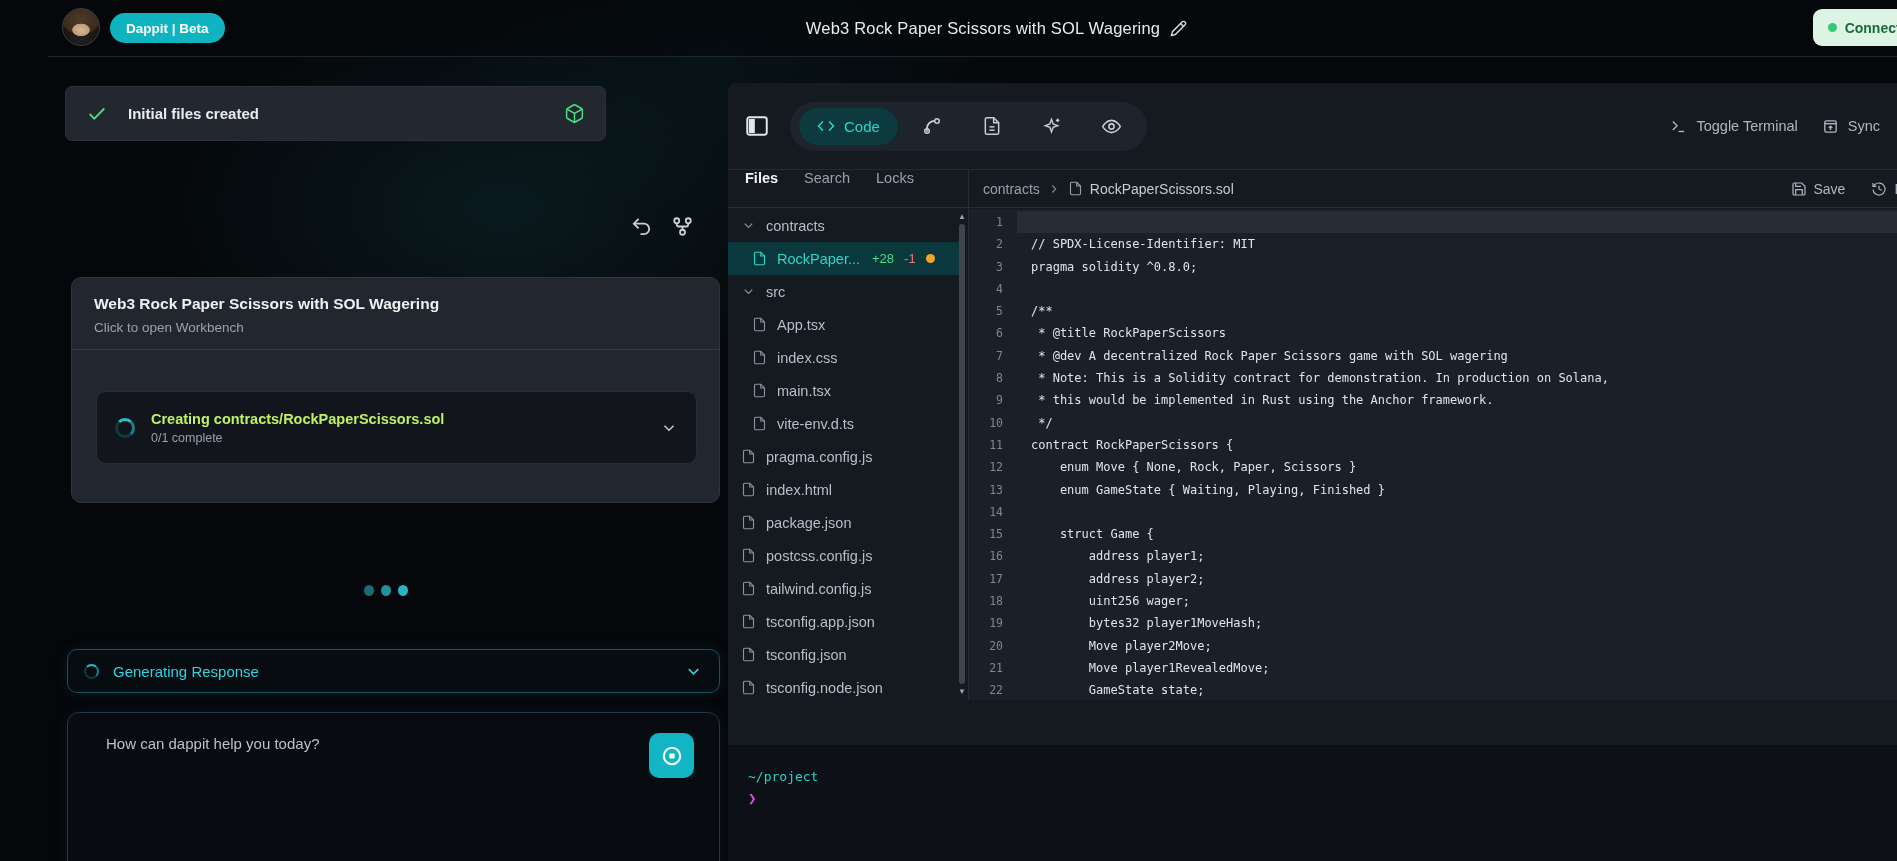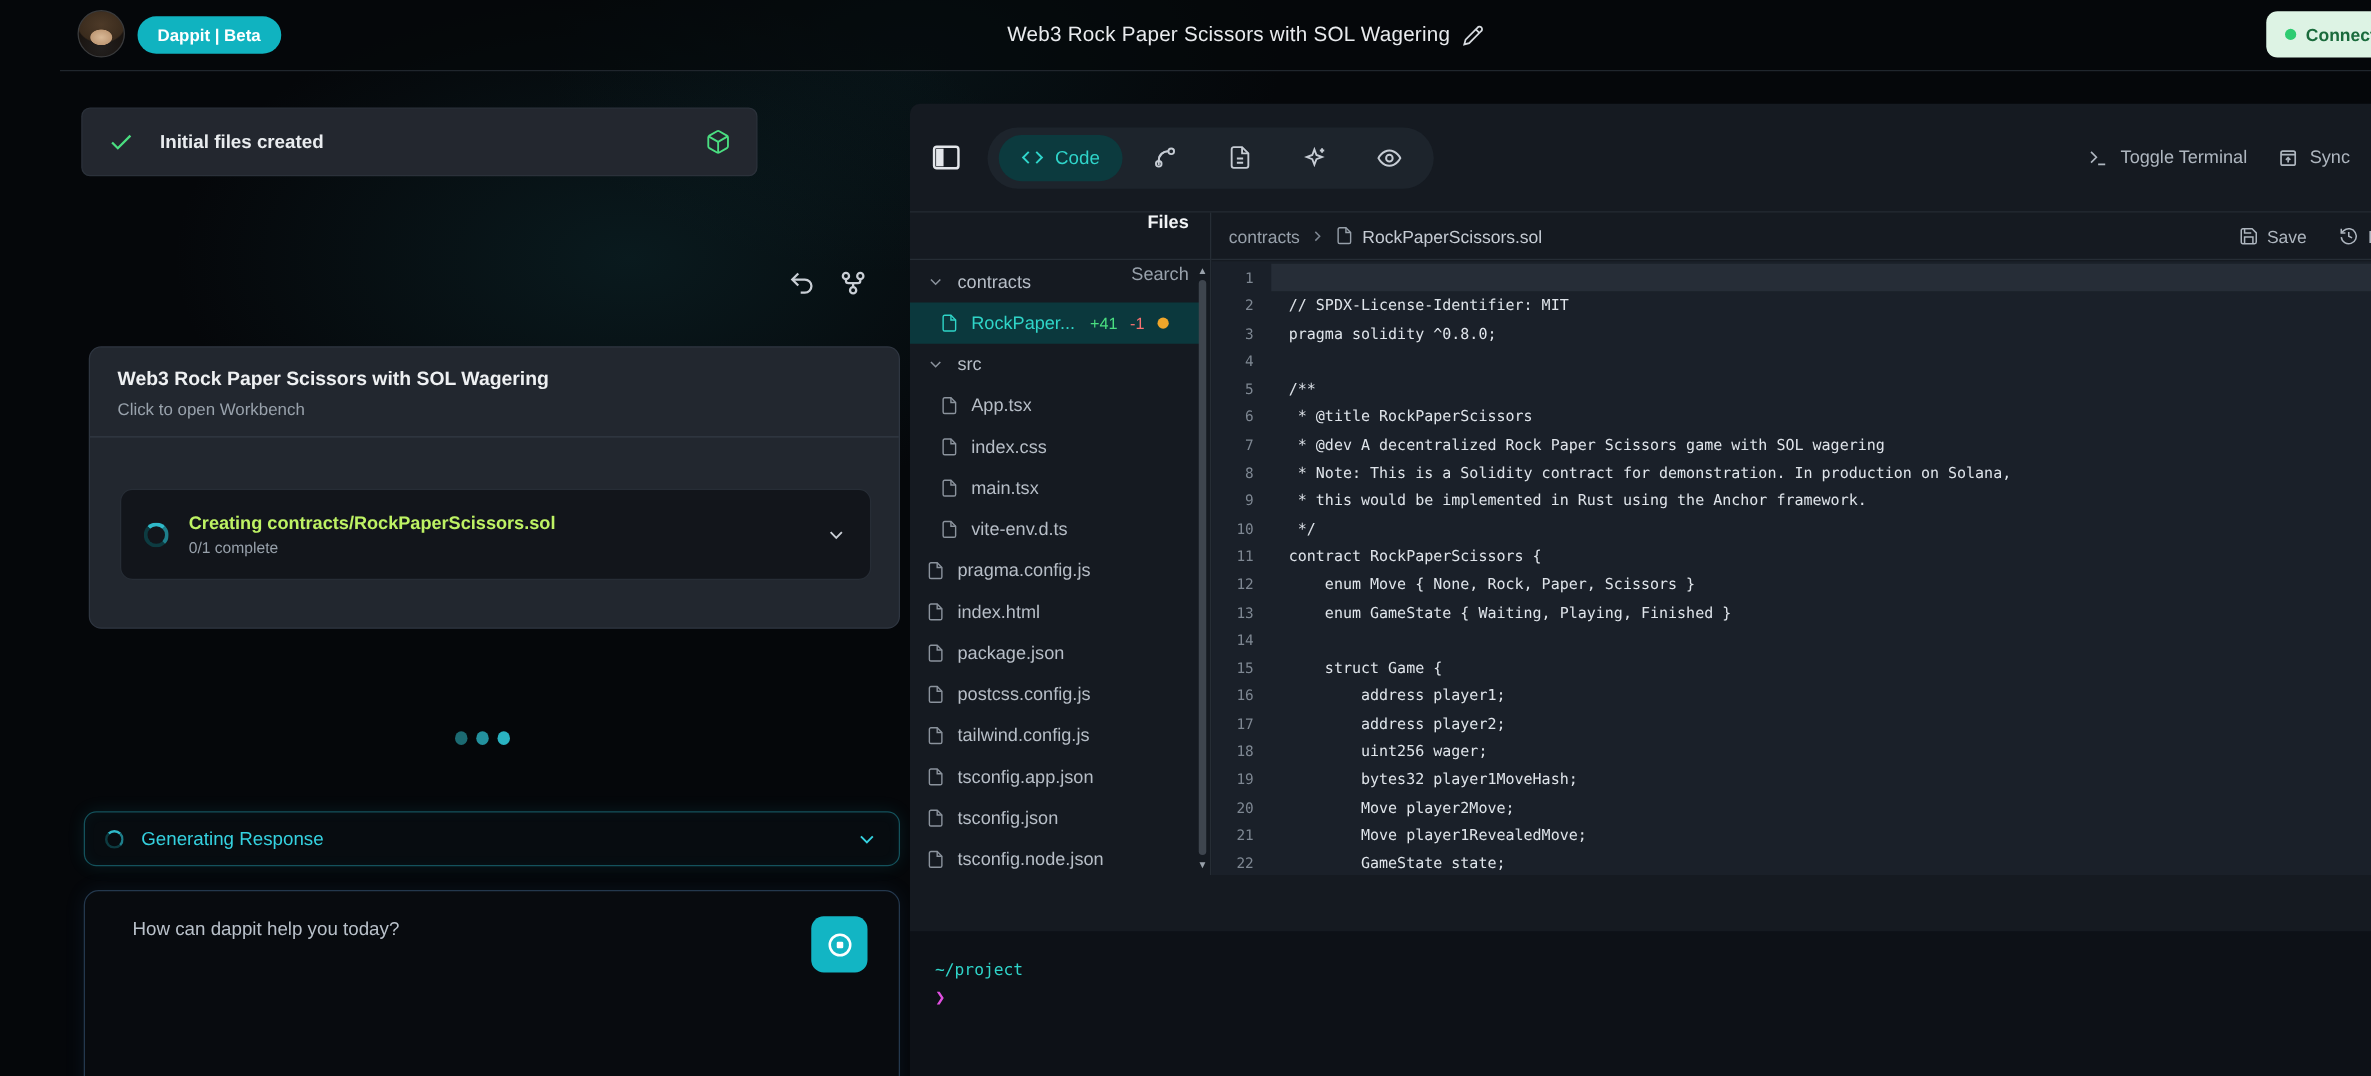--- a/index.html
+++ b/index.html
@@ -89,22 +89,22 @@
   .code-tab { height:37px; padding:0 18px; background:#0c3a3e; border:none; border-radius:19px;
     display:flex; align-items:center; gap:9px; color:#2fd4c9; font-size:15px; cursor:pointer; }
   .pill-icon-btn { width:52px; height:37px; background:none; border:none; color:#c6ccd4;
     display:flex; align-items:center; justify-content:center; cursor:pointer; }
   .wb-toolbar-right { margin-left:auto; display:flex; align-items:center; gap:24px; color:#aeb6bf; }
   .tb-action { background:none; border:none; color:#aeb6bf; font-size:14.5px; cursor:pointer;
     display:flex; align-items:center; gap:9px; }
 
   .wb-main { position:absolute; left:0; top:87px; width:1217px; height:530px; display:flex; }
   .explorer { width:241px; height:530px; border-right:1px solid #262d35; position:relative; }
-  .explorer-tabs { height:38px; border-bottom:1px solid #262d35; display:flex; align-items:flex-end;
-    padding:0 17px; gap:26px;flex-direction:column; }
+  .explorer-tabs { height:38px; border-bottom:1px solid #262d35; display:flex; align-items:flex-start;
+    padding:0 17px; gap:26px; }
   .explorer-tab { background:none; border:none; color:#98a1ab; font-size:14.5px; cursor:pointer; }
   .explorer-tab.active { color:#f2f4f6; font-weight:bold; }
   .file-tree { position:absolute; left:0; top:39px; width:233px; height:491px; overflow:hidden; }
   .tree-row { height:33px; display:flex; align-items:center; gap:10px; padding:0 8px 0 13px;
     color:#b7bec7; font-size:14.5px; cursor:pointer; white-space:nowrap; }
   .tree-row.indent { padding-left:24px; }
   .tree-row .tlabel { overflow:hidden; text-overflow:ellipsis; }
   .tree-row.selected { background:#0b383d; color:#2fd5c8; }
   .tree-row.selected svg { color:#2fd5c8; }
   .tree-row svg { flex:none; color:#8b939d; }
@@ -348,21 +348,21 @@
                 <polyline points="6 9 12 15 18 9"></polyline>
               </svg>
               <span class="tlabel">contracts</span>
             </div>
             <div class="tree-row selected indent">
               <svg width="15" height="15" viewBox="0 0 24 24" fill="none" stroke="currentColor" stroke-width="1.8">
                 <path d="M14 2H6a2 2 0 0 0-2 2v16a2 2 0 0 0 2 2h12a2 2 0 0 0 2-2V8z"></path>
                 <polyline points="14 2 14 8 20 8"></polyline>
               </svg>
               <span class="tlabel">RockPaper...</span>
-              <span class="diff-add">+41</span>
+              <span class="diff-add">+28</span>
               <span class="diff-del">-1</span>
               <span class="mod-dot"></span>
             </div>
             <div class="tree-row">
               <svg width="15" height="15" viewBox="0 0 24 24" fill="none" stroke="currentColor" stroke-width="2">
                 <polyline points="6 9 12 15 18 9"></polyline>
               </svg>
               <span class="tlabel">src</span>
             </div>
             <div class="tree-row indent">

